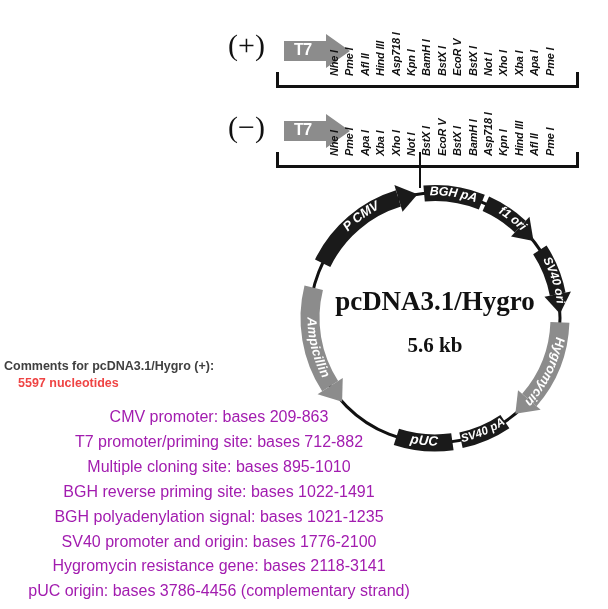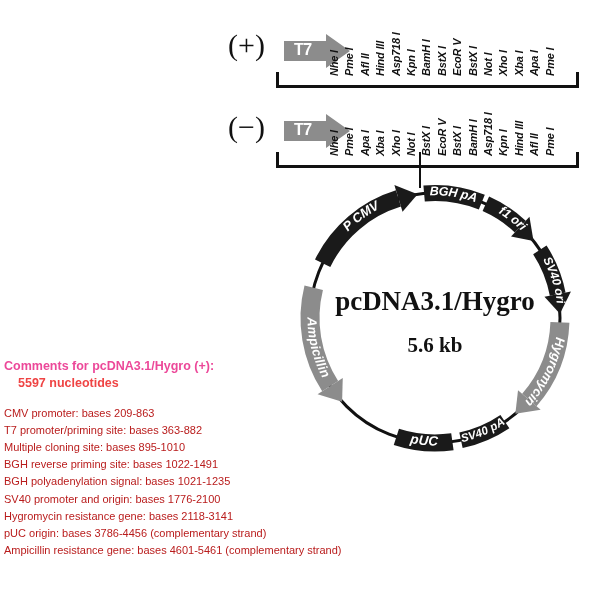--- a/index.html
+++ b/index.html
@@ -143,40 +143,41 @@
   #comments {
     position: absolute;
     left: 4px;
     top: 358px;
     width: 430px;
   }
   #comments-heading {
     font-family: "Liberation Sans", sans-serif;
     font-weight: bold;
     font-size: 12.5px;
-    color: #ec4899;
+    color: #404040;
     line-height: 1.35;
   }
   #comments-subheading {
     font-family: "Liberation Sans", sans-serif;
     font-weight: bold;
     font-size: 12.5px;
     color: #ef4444;
     padding-left: 14px;
     line-height: 1.35;
   }
   #comments-list {
     margin-top: 13px;
   }
   .comment-line {
     font-family: "Liberation Sans", sans-serif;
-    font-size: 11px;
-    color: #b91c1c;
+    font-size: 16px;
+    color: #a21caf;
     line-height: 1.56;
     white-space: nowrap;
+    text-align: center;
   }
 </style>
 </head>
 <body>
 
 <div id="stage">
 
   <div class="mcs-row" id="mcs-plus">
     <div class="strand-sign">(+)</div>
 
@@ -311,21 +312,21 @@
 
     <div class="map-title" id="plasmid-name">pcDNA3.1/Hygro</div>
     <div class="map-title" id="plasmid-size">5.6 kb</div>
   </div>
 
   <div id="comments">
     <div id="comments-heading">Comments for pcDNA3.1/Hygro (+):</div>
     <div id="comments-subheading">5597 nucleotides</div>
     <div id="comments-list">
         <div class="comment-line">CMV promoter: bases 209-863</div>
-        <div class="comment-line">T7 promoter/priming site: bases 363-882</div>
+        <div class="comment-line">T7 promoter/priming site: bases 712-882</div>
         <div class="comment-line">Multiple cloning site: bases 895-1010</div>
         <div class="comment-line">BGH reverse priming site: bases 1022-1491</div>
         <div class="comment-line">BGH polyadenylation signal: bases 1021-1235</div>
         <div class="comment-line">SV40 promoter and origin: bases 1776-2100</div>
         <div class="comment-line">Hygromycin resistance gene: bases 2118-3141</div>
         <div class="comment-line">pUC origin: bases 3786-4456 (complementary strand)</div>
         <div class="comment-line">Ampicillin resistance gene: bases 4601-5461 (complementary strand)</div>
       </div>
   </div>
 

